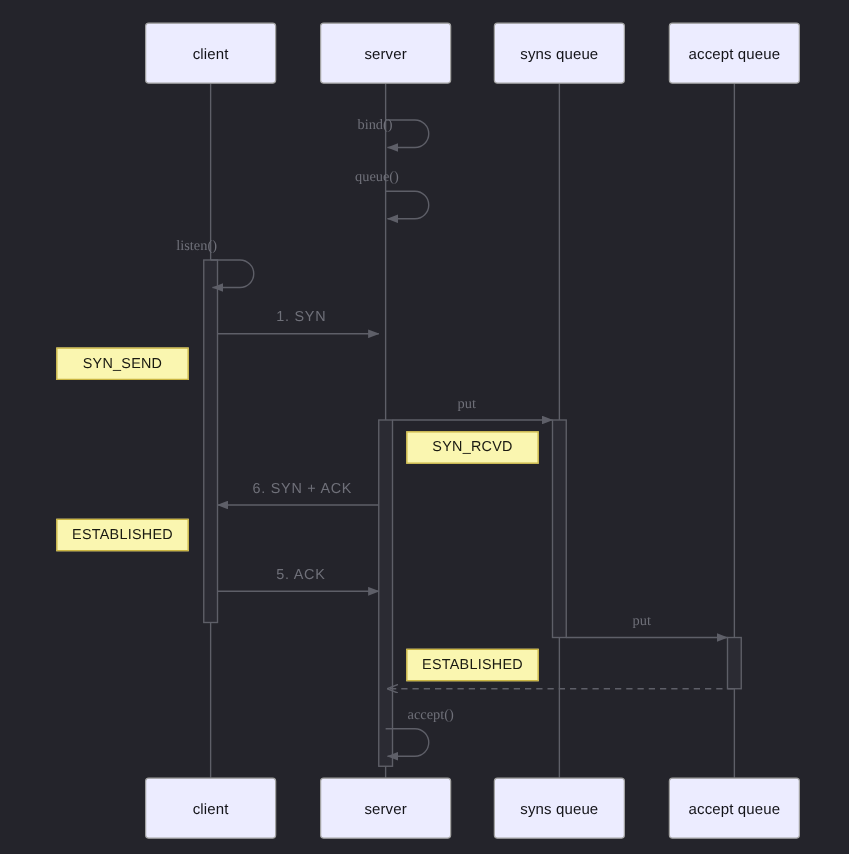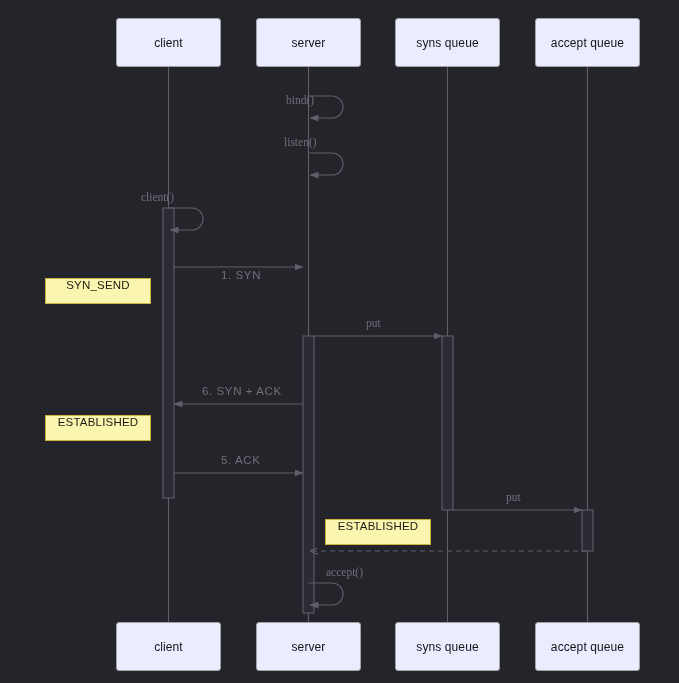--- a/index.html
+++ b/index.html
@@ -38,21 +38,21 @@
     font-size: 12px;
     font-family: "Liberation Sans", sans-serif;
     letter-spacing: 0.1px;
   }
   .note-box {
     position: absolute;
     box-sizing: border-box;
     background: #FAF6B0;
     border: 1px solid #C9B441;
     display: flex;
-    align-items: flex-start;
+    align-items: center;
     justify-content: center;
     color: #1a1a12;
     font-size: 11.5px;
     font-family: "Liberation Sans", sans-serif;
     letter-spacing: 0.2px;
   }
   .msg-label {
     position: absolute;
     color: #6f7079;
     font-size: 11.5px;
@@ -131,33 +131,36 @@
     <span>server</span>
   </div>
   <div class="participant-box" style="left:395px;top:622px;width:105px;height:49px;">
     <span>syns queue</span>
   </div>
   <div class="participant-box" style="left:535px;top:622px;width:105px;height:49px;">
     <span>accept queue</span>
   </div>
 
   <div class="msg-label" style="left:286px;top:94px;">bind()</div>
-  <div class="msg-label" style="left:284px;top:136px;">listen()</div>
-  <div class="msg-label" style="left:141px;top:191px;">client()</div>
+  <div class="msg-label" style="left:284px;top:136px;">queue()</div>
+  <div class="msg-label" style="left:141px;top:191px;">listen()</div>
   <div class="msg-label" style="left:282px;top:566px;margin-left:44px;">accept()</div>
 
-  <div class="msg-label sans" style="left:221px;top:248px;margin-top:21px;">1. SYN</div>
+  <div class="msg-label sans" style="left:221px;top:248px;">1. SYN</div>
   <div class="msg-label" style="left:366px;top:317px;">put</div>
   <div class="msg-label sans" style="left:202px;top:385px;">6. SYN + ACK</div>
   <div class="msg-label sans" style="left:221px;top:454px;">5. ACK</div>
   <div class="msg-label" style="left:506px;top:491px;">put</div>
 
   <div class="note-box" style="left:45px;top:278px;width:106px;height:26px;">
     <span>SYN_SEND</span>
   </div>
   <div class="note-box" style="left:45px;top:415px;width:106px;height:26px;">
     <span>ESTABLISHED</span>
   </div>
+  <div class="note-box" style="left:325px;top:345px;width:106px;height:26px;">
+    <span>SYN_RCVD</span>
+  </div>
   <div class="note-box" style="left:325px;top:519px;width:106px;height:26px;">
     <span>ESTABLISHED</span>
   </div>
 
 </div>
 
 </body></html>

